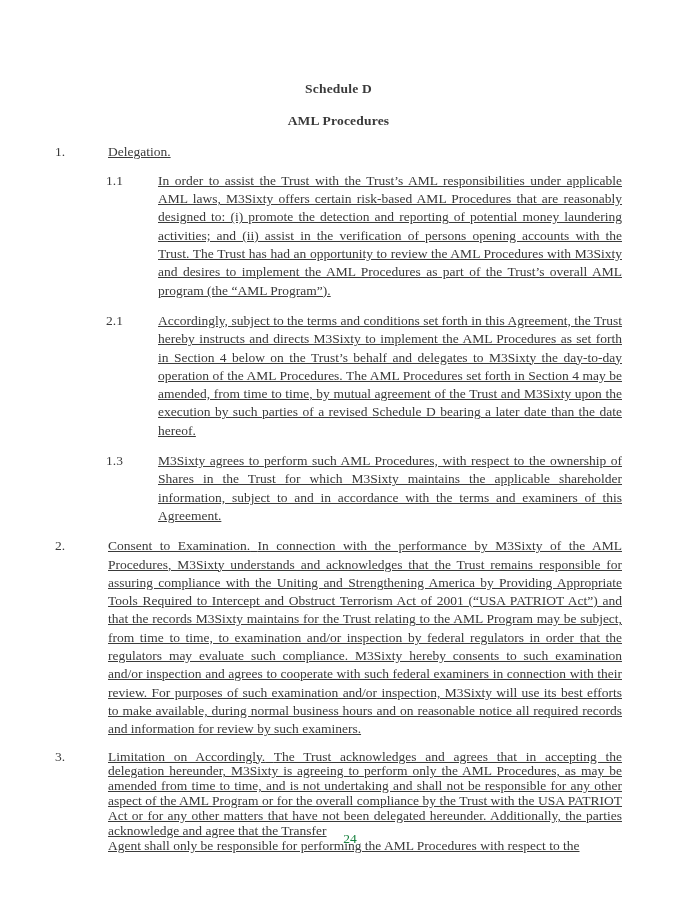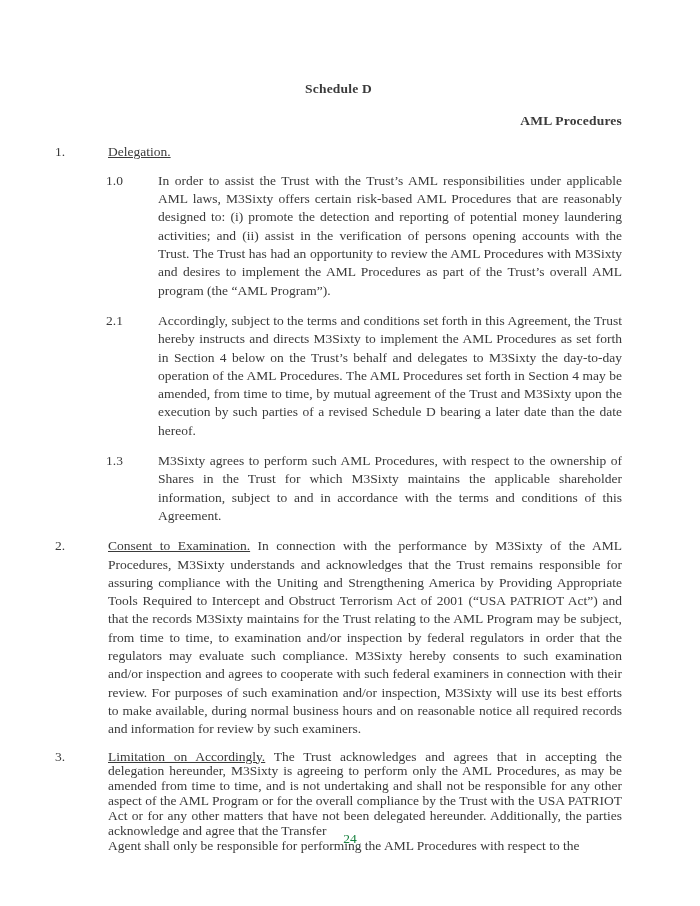--- a/index.html
+++ b/index.html
@@ -21,21 +21,21 @@
     line-height: 18.3px;
     overflow: hidden;
   }
   .doc-title {
     text-align: center;
     font-weight: bold;
     margin-bottom: 14px;
     letter-spacing: 0.2px;
   }
   .doc-subtitle {
-    text-align: right;
+    text-align: center;
     font-weight: bold;
     margin-bottom: 12px;
     letter-spacing: 0.2px;
   }
   .row {
     display: flex;
     margin-bottom: 11px;
   }
   .row .num {
     width: 30px;
@@ -48,20 +48,21 @@
   .sub {
     padding-left: 51px;
     margin-bottom: 12px;
   }
   .sub .subnum {
     width: 29px;
     flex: 0 0 29px;
   }
   .just {
     text-align: justify;
+    text-decoration: underline;
   }
   .uline {
     text-decoration: underline;
   }
   .tight {
     line-height: 14.9px;
   }
   .page-number {
     position: absolute;
     top: 830px;
@@ -81,32 +82,32 @@
   <div class="doc-subtitle">AML Procedures</div>
 
   <div class="row">
     <div class="num">1.</div>
     <div class="body">
       <span class="uline">Delegation.</span>
     </div>
   </div>
 
   <div class="row sub">
-    <div class="subnum">1.0</div>
+    <div class="subnum">1.1</div>
     <div class="body just">In order to assist the Trust with the Trust’s AML responsibilities under applicable AML laws, M3Sixty offers certain risk-based AML Procedures that are reasonably designed to: (i) promote the detection and reporting of potential money laundering activities; and (ii) assist in the verification of persons opening accounts with the Trust. The Trust has had an opportunity to review the AML Procedures with M3Sixty and desires to implement the AML Procedures as part of the Trust’s overall AML program (the “AML Program”).</div>
   </div>
 
   <div class="row sub">
     <div class="subnum">2.1</div>
     <div class="body just">Accordingly, subject to the terms and conditions set forth in this Agreement, the Trust hereby instructs and directs M3Sixty to implement the AML Procedures as set forth in Section 4 below on the Trust’s behalf and delegates to M3Sixty the day-to-day operation of the AML Procedures. The AML Procedures set forth in Section 4 may be amended, from time to time, by mutual agreement of the Trust and M3Sixty upon the execution by such parties of a revised Schedule D bearing a later date than the date hereof.</div>
   </div>
 
   <div class="row sub">
     <div class="subnum">1.3</div>
-    <div class="body just">M3Sixty agrees to perform such AML Procedures, with respect to the ownership of Shares in the Trust for which M3Sixty maintains the applicable shareholder information, subject to and in accordance with the terms and conditions of this Agreement.</div>
+    <div class="body just">M3Sixty agrees to perform such AML Procedures, with respect to the ownership of Shares in the Trust for which M3Sixty maintains the applicable shareholder information, subject to and in accordance with the terms and examiners of this Agreement.</div>
   </div>
 
   <div class="row">
     <div class="num">2.</div>
     <div class="body just">
       <span class="uline">Consent to Examination.</span>
       <span>In connection with the performance by M3Sixty of the AML Procedures, M3Sixty understands and acknowledges that the Trust remains responsible for assuring compliance with the Uniting and Strengthening America by Providing Appropriate Tools Required to Intercept and Obstruct Terrorism Act of 2001 (“USA PATRIOT Act”) and that the records M3Sixty maintains for the Trust relating to the AML Program may be subject, from time to time, to examination and/or inspection by federal regulators in order that the regulators may evaluate such compliance. M3Sixty hereby consents to such examination and/or inspection and agrees to cooperate with such federal examiners in connection with their review. For purposes of such examination and/or inspection, M3Sixty will use its best efforts to make available, during normal business hours and on reasonable notice all required records and information for review by such examiners.</span>
     </div>
   </div>
 

